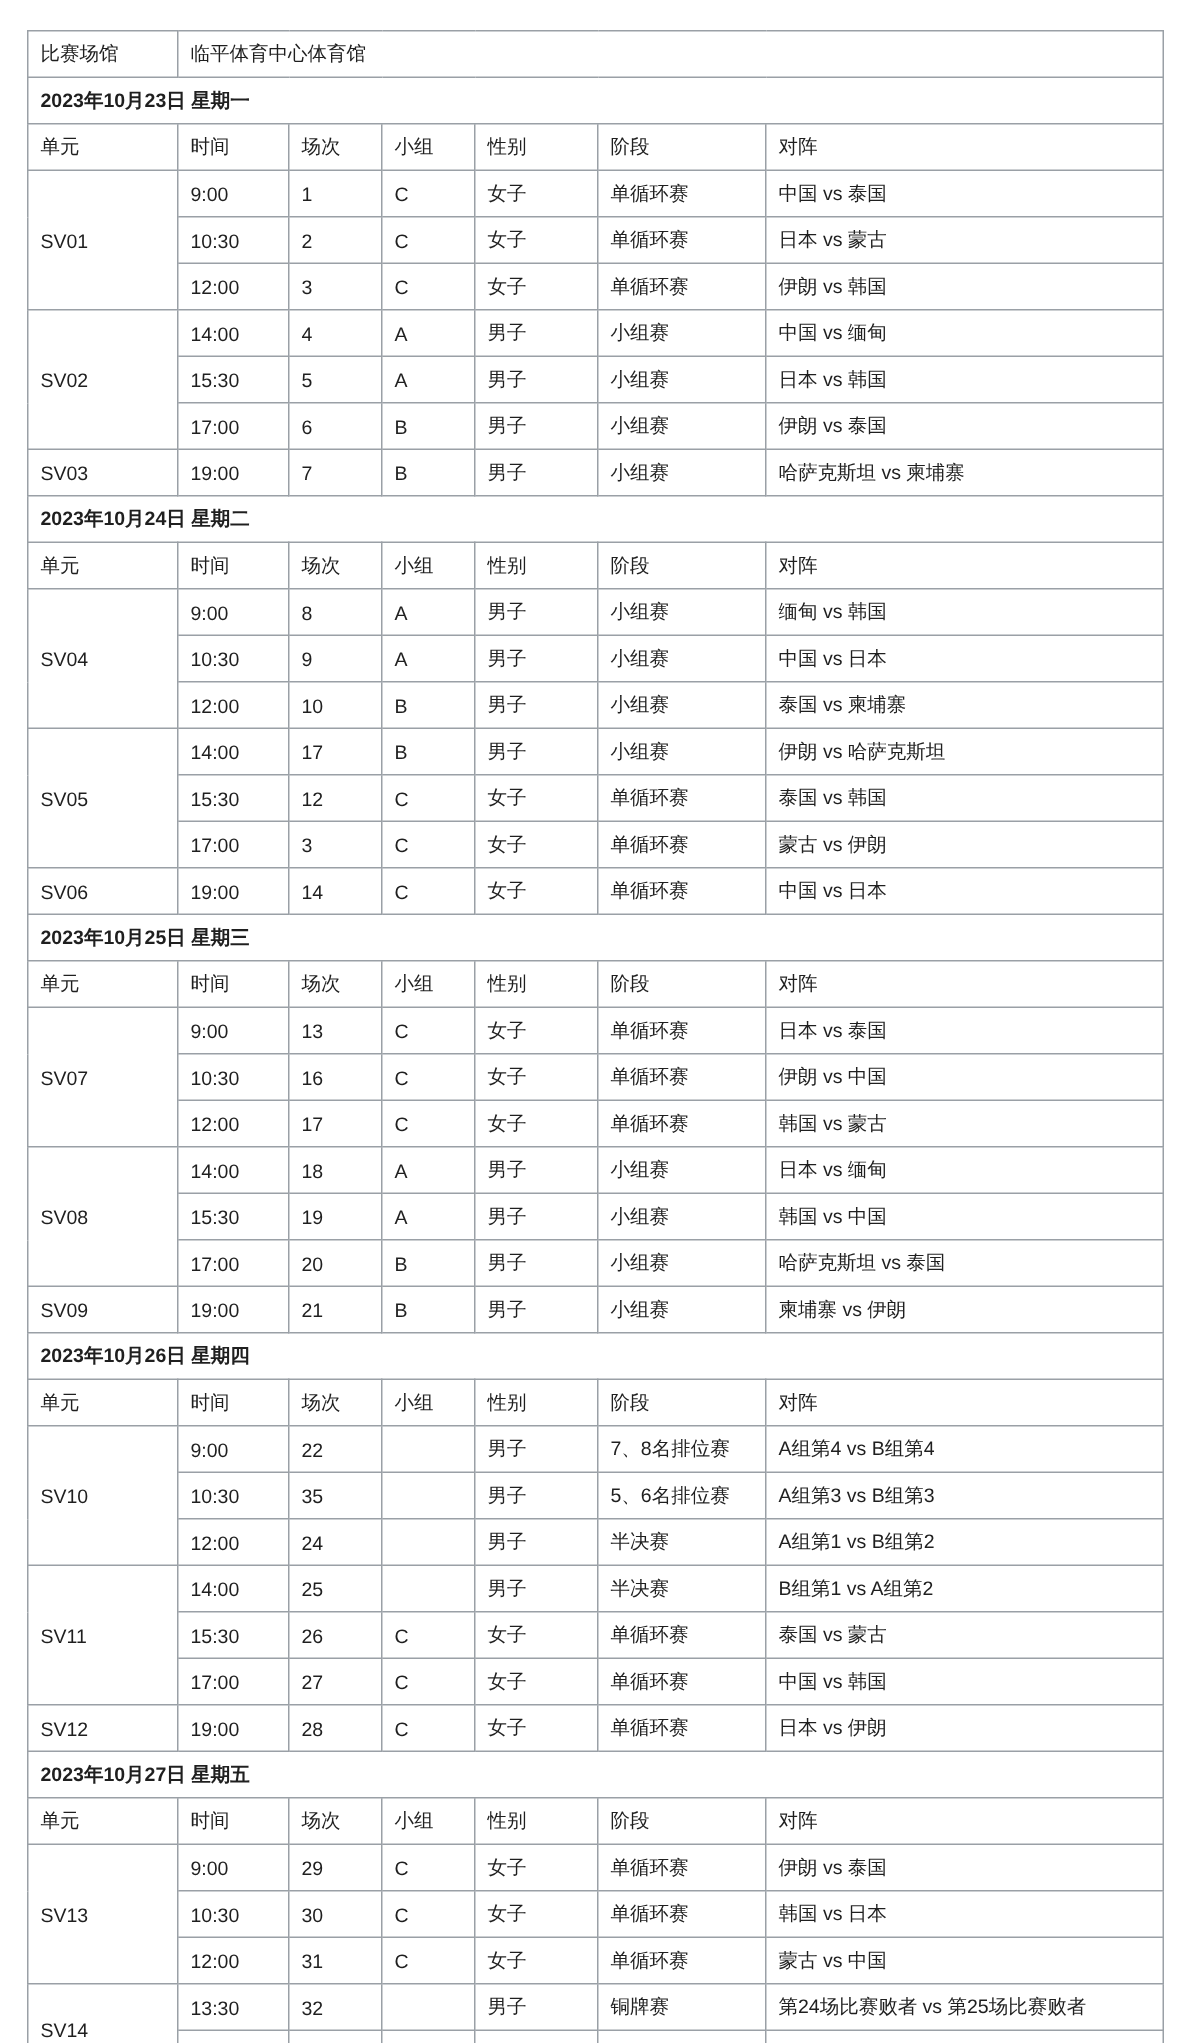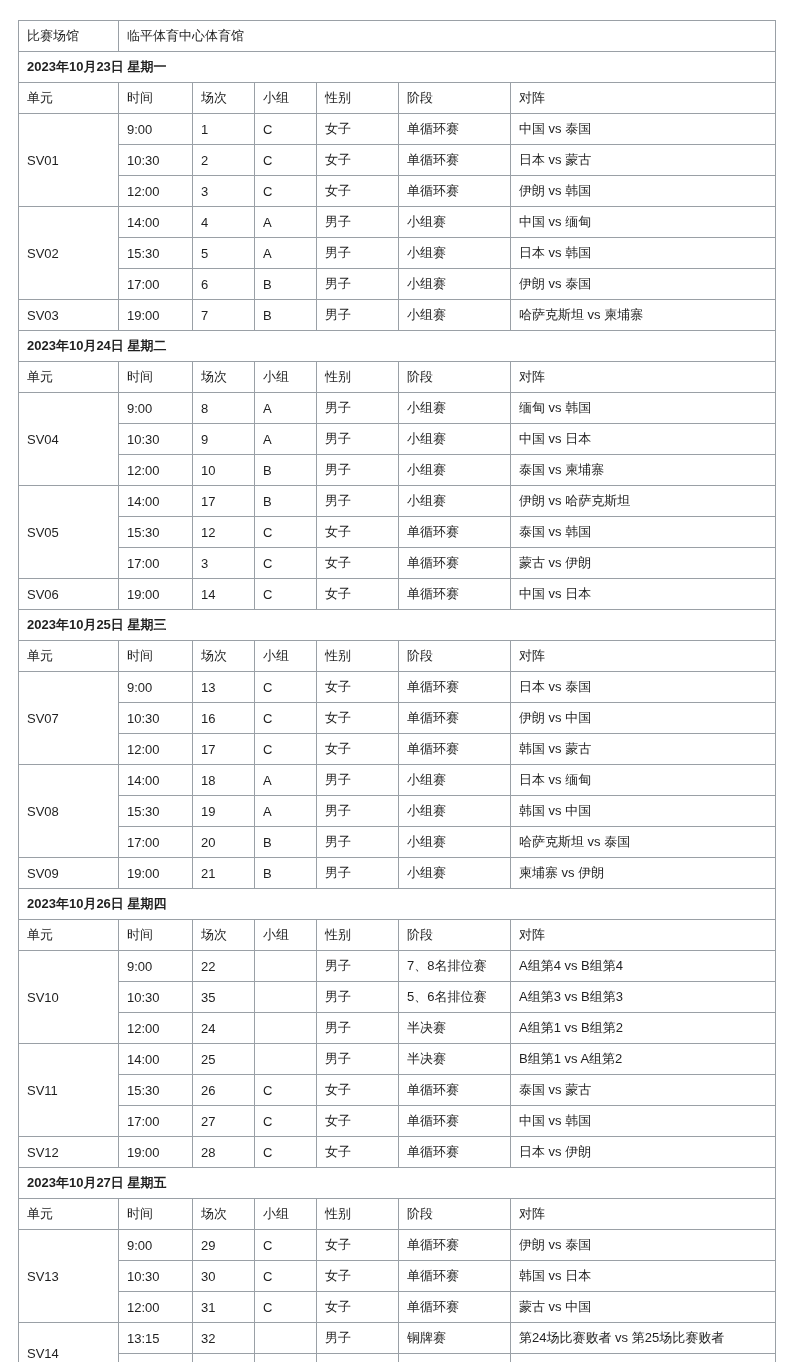--- a/index.html
+++ b/index.html
@@ -381,21 +381,21 @@
         <tr>
           <td>12:00</td>
           <td>31</td>
           <td>C</td>
           <td>女子</td>
           <td>单循环赛</td>
           <td>蒙古 vs 中国</td>
         </tr>
         <tr>
           <td rowspan="2" class="unit-cell">SV14</td>
-          <td>13:15</td>
+          <td>13:30</td>
           <td>32</td>
           <td></td>
           <td>男子</td>
           <td>铜牌赛</td>
           <td>第24场比赛败者 vs 第25场比赛败者</td>
         </tr>
         <tr>
           <td>15:00</td>
           <td>33</td>
           <td></td>

